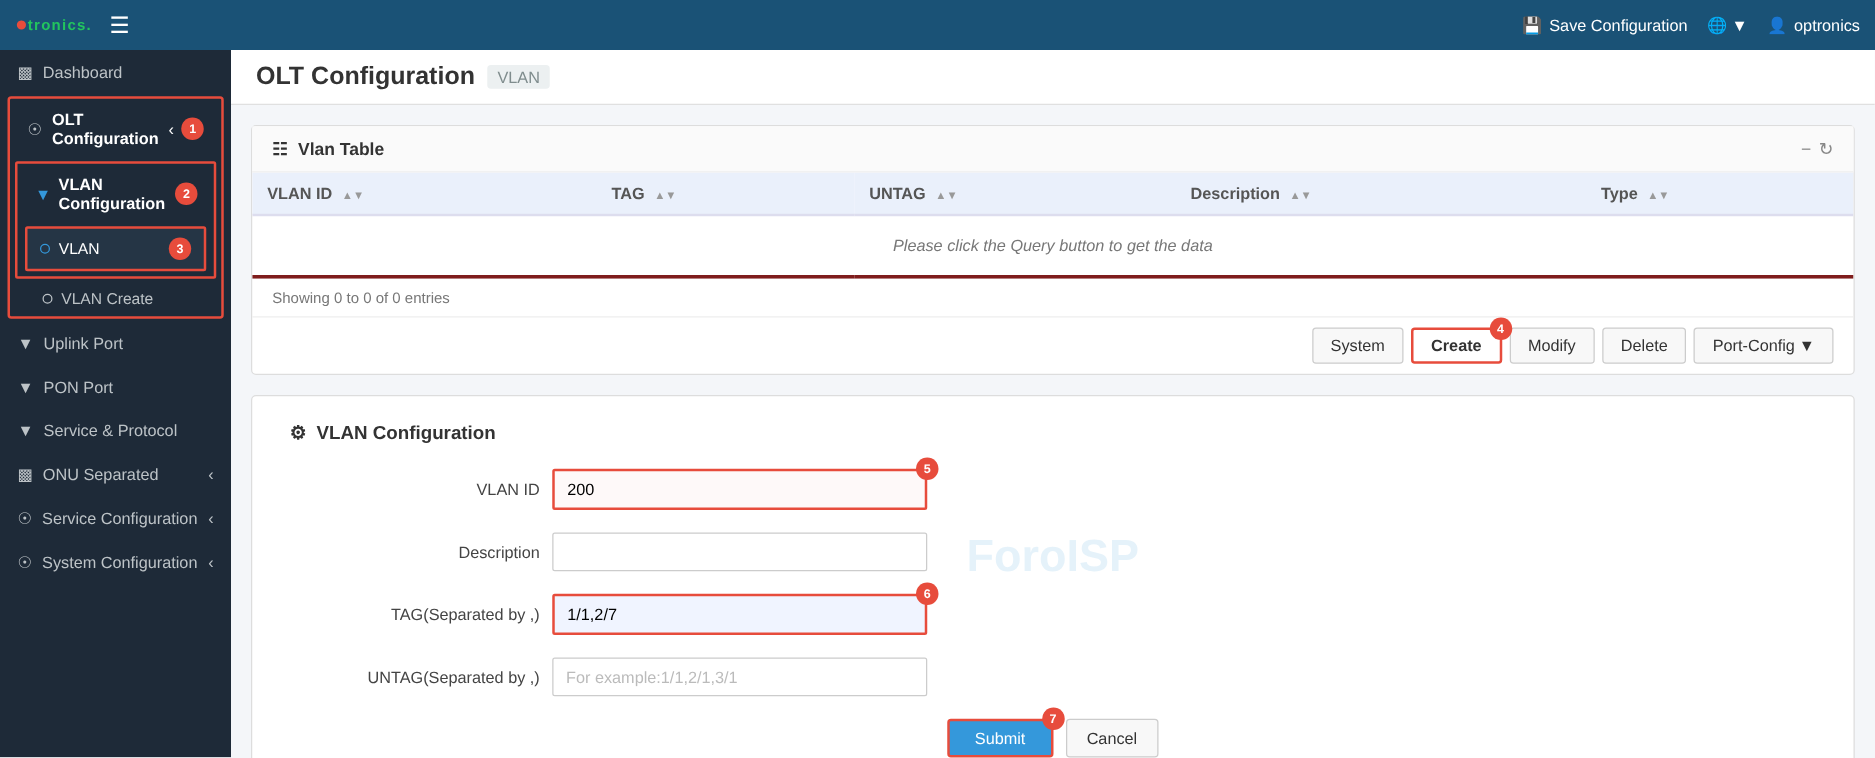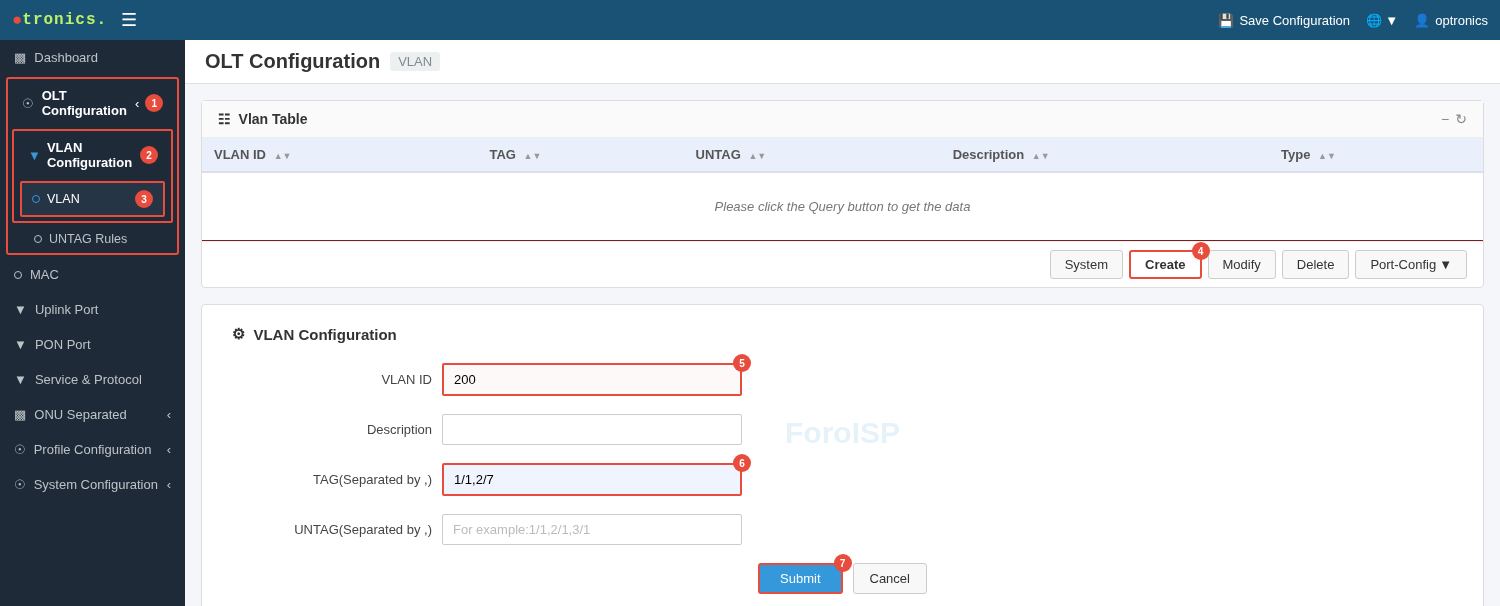--- a/index.html
+++ b/index.html
@@ -119,21 +119,21 @@
     thead tr { background: #eaf0fb; }
     th {
       padding: 9px 12px;
       text-align: left;
       color: #555;
       font-weight: 600;
       border-bottom: 2px solid #dde;
       white-space: nowrap;
     }
     th .sort-arrows { display: inline-flex; flex-direction: column; margin-left: 4px; font-size: 9px; color: #999; }
-    td { padding: 26px 12px; border-bottom: 1px solid #7f1d1d; color: #333; }
+    td { padding: 16px 12px; border-bottom: 3px solid #7f1d1d; color: #333; }
     .table-empty td { text-align: center; color: #777; font-style: italic; }
     .table-footer { padding: 8px 16px; font-size: 12px; color: #777; }
 
     
     .action-bar {
       display: flex;
       justify-content: flex-end;
       padding: 8px 16px;
       gap: 6px;
       border-top: 1px solid #eee;
@@ -230,21 +230,21 @@
     
     .rel { position: relative; }
   </style>
 </head>
 <body>
 
 <div class="navbar">
   <div class="navbar-left">
     <div class="navbar-logo">
       <span style="color:#e74c3c;font-weight:900;font-size:17px;">●</span>
-      <span style="color:#bef264;font-weight:bold;font-size:16px;letter-spacing:1px;font-family:Liberation Mono, monospace;">tronics.</span>
+      <span style="color:#22c55e;font-weight:bold;font-size:12px;letter-spacing:1px;">tronics.</span>
     </div>
     <div class="navbar-hamburger">☰</div>
   </div>
   <div class="navbar-right">
     <div class="navbar-save">
       <span>💾</span>
       <span>Save Configuration</span>
     </div>
     <div class="navbar-globe">
       <span>🌐</span>
@@ -297,28 +297,24 @@
             <span style="color:white;">VLAN</span>
             <div class="rel" style="margin-left:auto;">
               <div class="badge" style="position:relative;width:18px;height:18px;font-size:10px;">3</div>
             </div>
           </div>
         </div>
       </div>
 
       <div class="sidebar-sub-item" style="padding-left:26px;">
         <span class="circle-icon"></span>
-        <span>UNTAG Rules</span>
-      </div>
-    </div>
-
-    <div class="sidebar-item">
-      <span class="circle-icon"></span>
-      <span>MAC</span>
-    </div>
+        <span>VLAN Create</span>
+      </div>
+    </div>
+
     <div class="sidebar-item">
       <span>▼</span>
       <span>Uplink Port</span>
     </div>
     <div class="sidebar-item">
       <span>▼</span>
       <span>PON Port</span>
     </div>
     <div class="sidebar-item">
       <span>▼</span>
@@ -327,21 +323,21 @@
     <div class="sidebar-item" style="justify-content:space-between;">
       <div style="display:flex;align-items:center;gap:8px;">
         <span>▩</span>
         <span>ONU Separated</span>
       </div>
       <span>‹</span>
     </div>
     <div class="sidebar-item" style="justify-content:space-between;">
       <div style="display:flex;align-items:center;gap:8px;">
         <span>☉</span>
-        <span>Profile Configuration</span>
+        <span>Service Configuration</span>
       </div>
       <span>‹</span>
     </div>
     <div class="sidebar-item" style="justify-content:space-between;">
       <div style="display:flex;align-items:center;gap:8px;">
         <span>☉</span>
         <span>System Configuration</span>
       </div>
       <span>‹</span>
     </div>
@@ -391,38 +387,41 @@
               </tr>
             </thead>
             <tbody>
               <tr class="table-empty">
                 <td colspan="5">Please click the Query button to get the data</td>
               </tr>
             </tbody>
           </table>
         </div>
 
+        <div class="table-footer">
+          <span>Showing 0 to 0 of 0 entries</span>
+        </div>
 
         <div class="action-bar">
           <button class="btn">System</button>
           <div class="rel">
             <button class="btn btn-active-outline">Create</button>
             <div class="badge" style="top:-8px;right:-8px;width:18px;height:18px;font-size:10px;">4</div>
           </div>
           <button class="btn">Modify</button>
           <button class="btn">Delete</button>
           <button class="btn btn-dropdown">
             <span>Port-Config</span>
             <span>▼</span>
           </button>
         </div>
       </div>
 
       <div class="card" style="position:relative;">
-        <div style="position:absolute;top:40%;left:50%;transform:translate(-50%,-50%);font-size:30px;font-weight:bold;color:rgba(52,152,219,0.13);pointer-events:none;white-space:nowrap;z-index:1;">ForoISP</div>
+        <div style="position:absolute;top:40%;left:50%;transform:translate(-50%,-50%);font-size:36px;font-weight:bold;color:rgba(52,152,219,0.13);pointer-events:none;white-space:nowrap;z-index:1;">ForoISP</div>
         <div class="form-section">
           <div class="form-section-title">
             <span>⚙</span>
             <span>VLAN Configuration</span>
           </div>
 
           <div class="form-row">
             <label class="form-label">VLAN ID</label>
             <div class="rel">
               <input class="form-input highlighted" type="text" value="200" style="">

